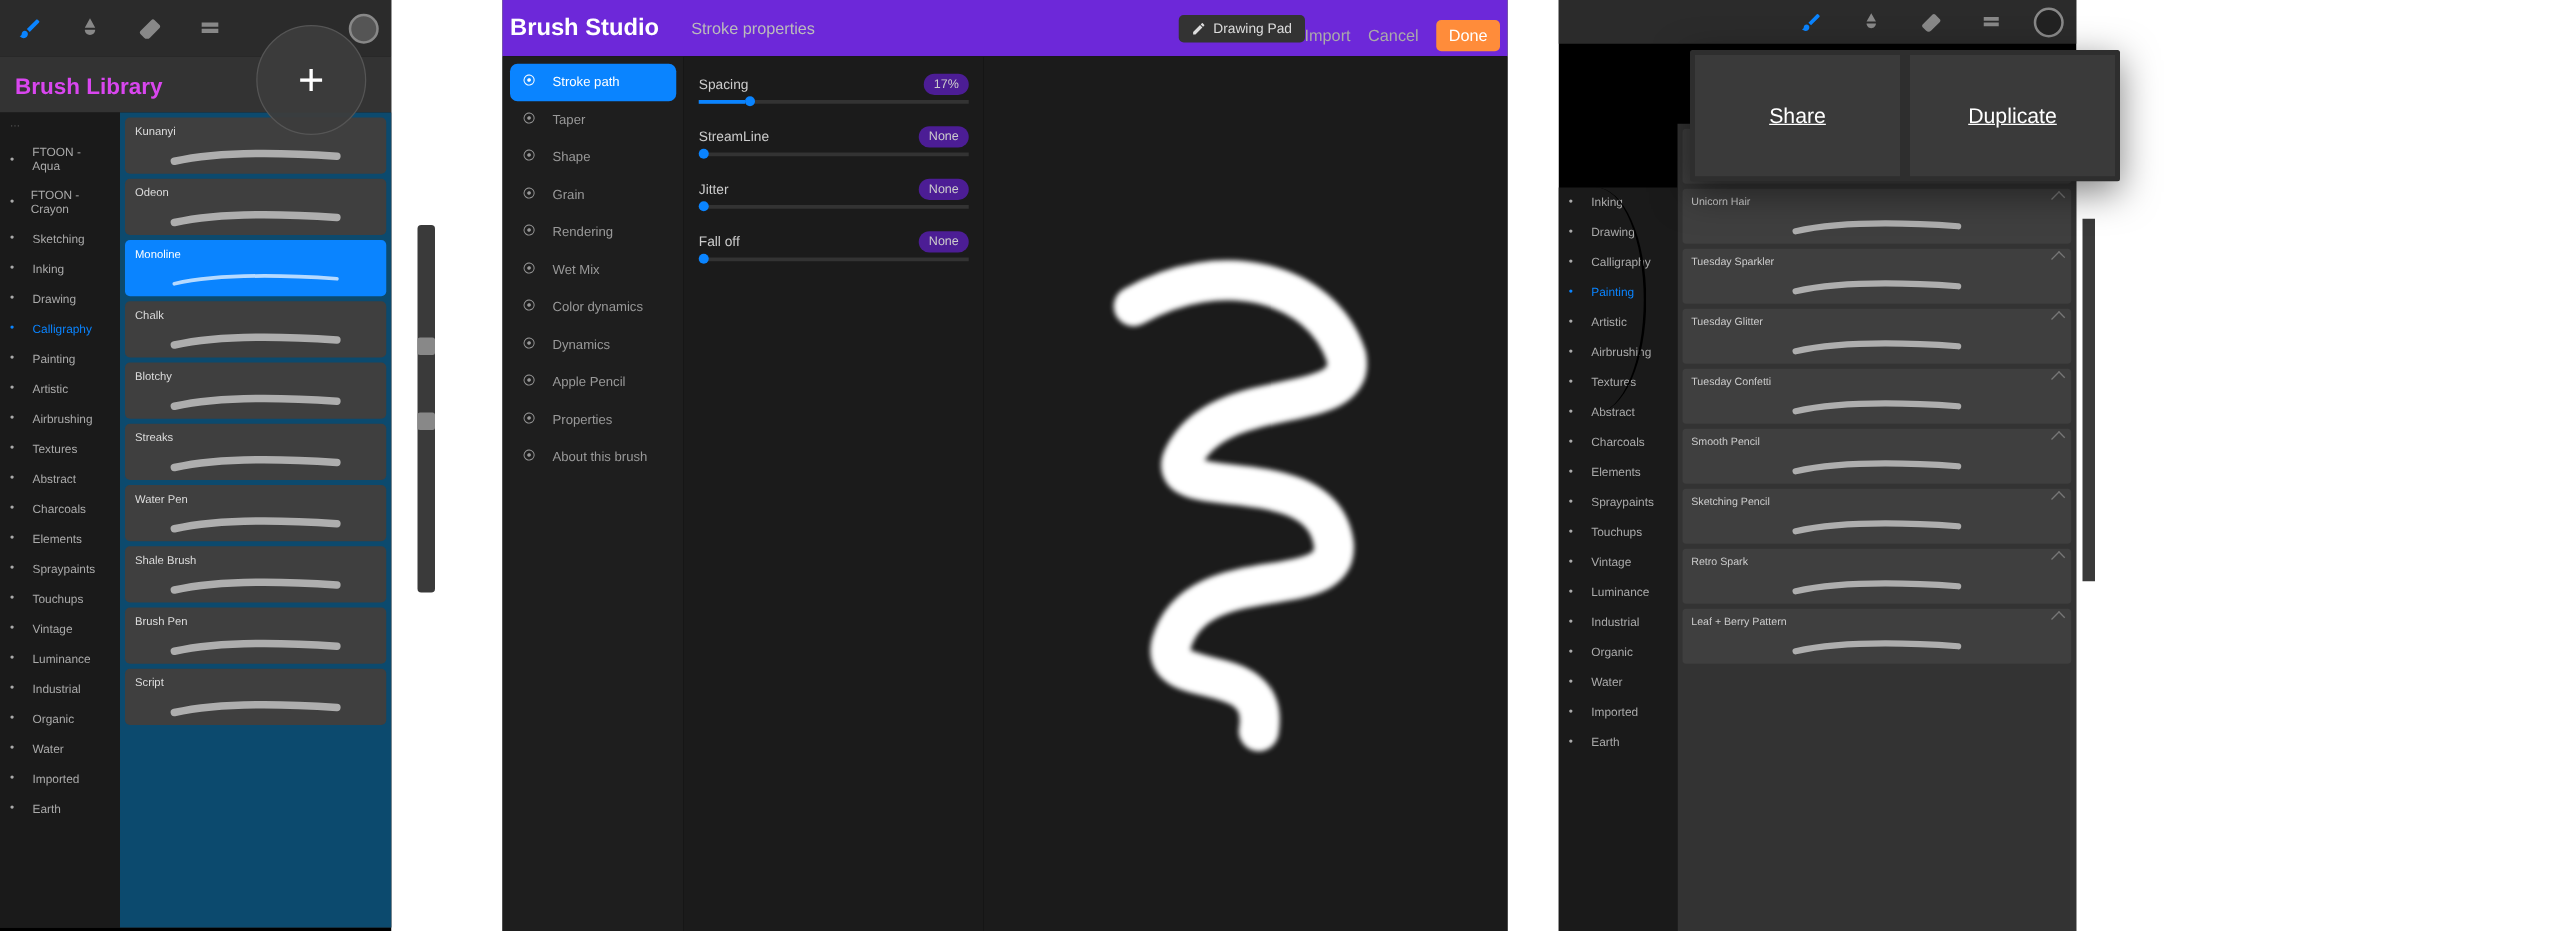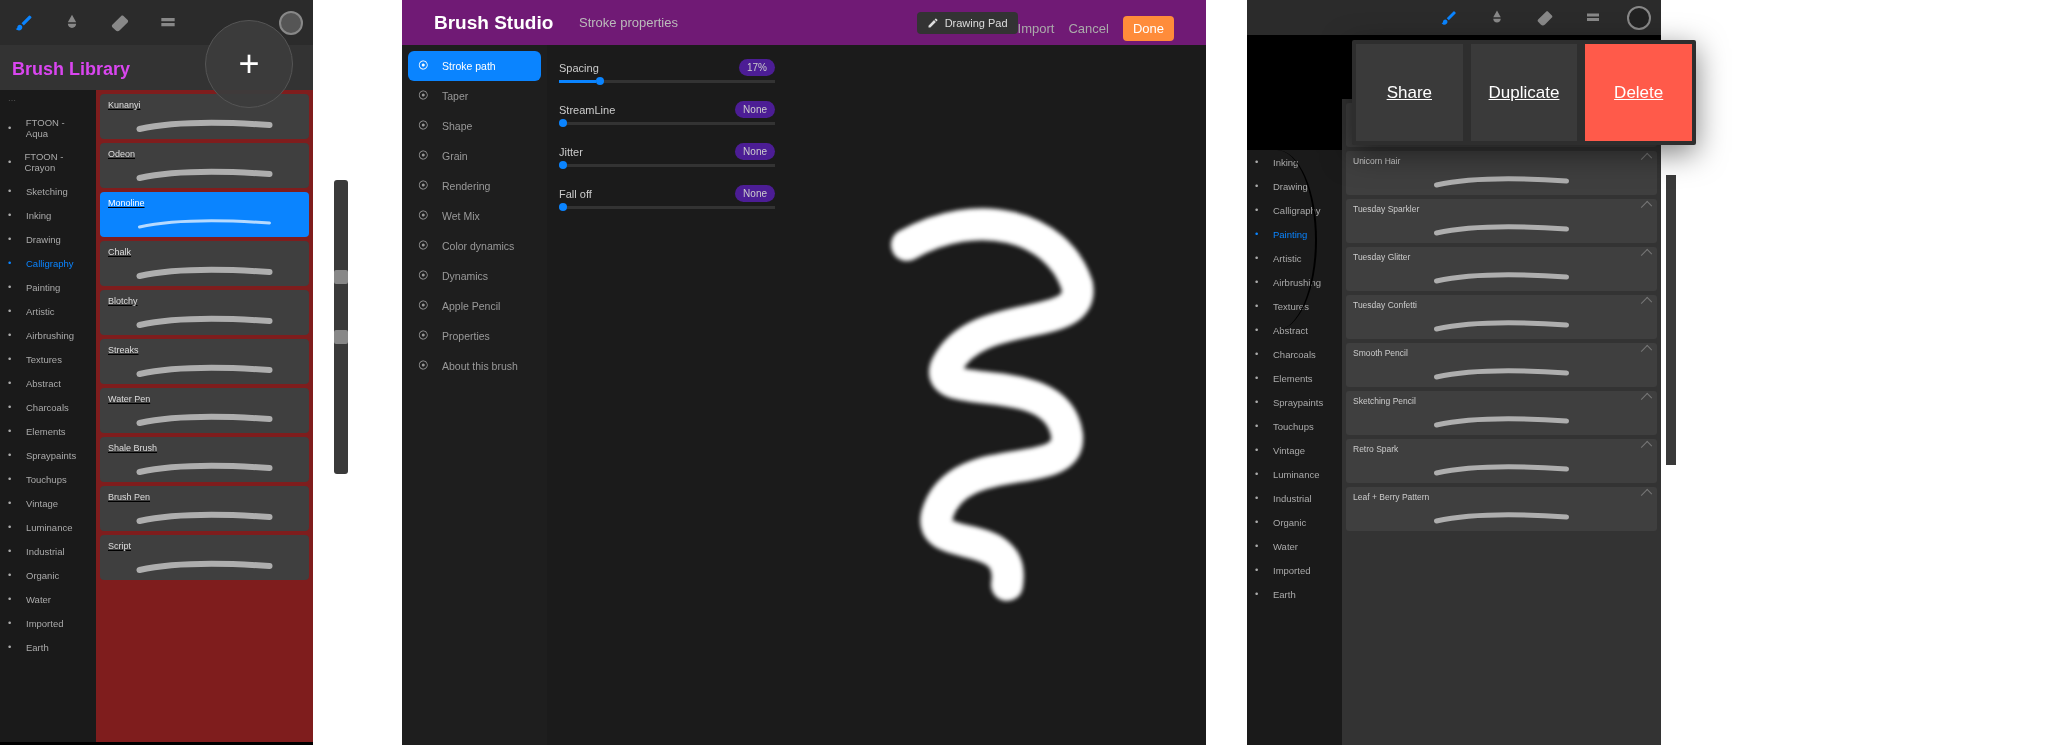--- a/index.html
+++ b/index.html
@@ -13,31 +13,31 @@
 .toolbar{height:45px;background:#2b2b2b;display:flex;align-items:center;padding:0 10px;gap:20px;}
 .tool-icon{width:28px;height:28px;display:flex;align-items:center;justify-content:center;color:#888;}
 .tool-icon.active{color:#0a84ff;}
 .color-swatch{width:24px;height:24px;border-radius:50%;background:#555;border:2px solid #888;margin-left:auto;}
 .library-header{padding:14px 12px 10px;color:#d946ef;font-size:18px;font-weight:600;background:#333;}
 .library-body{display:flex;height:calc(100% - 45px - 48px);background:#333;}
 .category-list{width:96px;background:#1a1a1a;overflow:hidden;font-size:9.5px;}
 .cat-item{display:flex;align-items:center;gap:6px;padding:6px 8px;color:#aaa;cursor:pointer;}
 .cat-item.active{color:#0a84ff;}
 .cat-icon{width:12px;height:12px;display:inline-block;}
-.brush-list{flex:1;background:#7f1d1d;overflow:hidden;padding:4px;text-decoration:underline;}
+.brush-list{flex:1;background:#0c4a6e;overflow:hidden;padding:4px;}
 .brush-item{background:#3f3f3f;border-radius:4px;margin-bottom:4px;padding:6px 8px;color:#ddd;font-size:9px;height:45px;position:relative;}
 .brush-item.selected{background:#0a84ff;color:#fff;}
 .brush-preview{position:absolute;left:8px;right:8px;bottom:4px;height:20px;opacity:0.7;}
 .brush-preview svg{width:100%;height:100%;}
 .add-circle{position:absolute;top:20px;right:20px;width:88px;height:88px;border-radius:50%;background:rgba(60,60,60,0.95);border:1px solid #555;display:flex;align-items:center;justify-content:center;color:#fff;font-size:36px;z-index:10;}
 .right-slider{position:absolute;right:-35px;top:180px;width:14px;height:294px;background:#3a3a3a;border-radius:3px;}
 .slider-thumb{width:14px;height:14px;background:#888;position:absolute;border-radius:2px;}
 
 
-.p2-top{display:flex;height:45px;align-items:center;padding:0 32px;background:#701a75;}
+.p2-top{display:flex;height:45px;align-items:center;padding:0 6px;background:#6d28d9;}
 .p2-title{color:#fff;font-size:19px;font-weight:700;flex:0 0 145px;}
 .p2-subtitle{color:#bbb;font-size:13px;flex:1;}
 .drawing-pad-chip{background:#333;padding:5px 10px;border-radius:4px;color:#ddd;font-size:11px;display:flex;align-items:center;gap:6px;}
 .p2-actions{display:flex;gap:14px;margin-left:auto;align-items:center;}
 .p2-btn{color:#aaa;font-size:13px;cursor:pointer;margin-top:12px;}
 .p2-btn.done{background:#ff8c3a;color:#fff;padding:5px 10px;border-radius:4px;}
 .p2-body{display:flex;height:calc(100% - 45px);}
 .p2-sidebar{width:145px;background:#1e1e1e;padding:6px;}
 .p2-side-item{display:flex;align-items:center;gap:10px;padding:8px 10px;color:#999;font-size:10.5px;border-radius:6px;cursor:pointer;}
 .p2-side-item.active{background:#0a84ff;color:#fff;}
@@ -355,21 +355,20 @@
     <span class="tool-icon">
         <svg viewBox="0 0 24 24" width="18" height="18">
           <path fill="currentColor" d="M4 6h16v4H4zm0 6h16v4H4z"></path>
         </svg>
       </span>
     <span class="color-swatch" style="background:#222"></span>
   </div>
   <div class="context-menu">
     <div class="ctx-btn share">Share</div>
     <div class="ctx-btn dup">Duplicate</div>
-    <div class="ctx-btn del">Delete</div>
   </div>
   <div class="p3-body">
     <div class="p3-cats" id="p3-cats">
         <div class="cat-item">
           <span class="cat-icon">•</span>
           <span>Inking</span>
         </div>
         <div class="cat-item">
           <span class="cat-icon">•</span>
           <span>Drawing</span>

